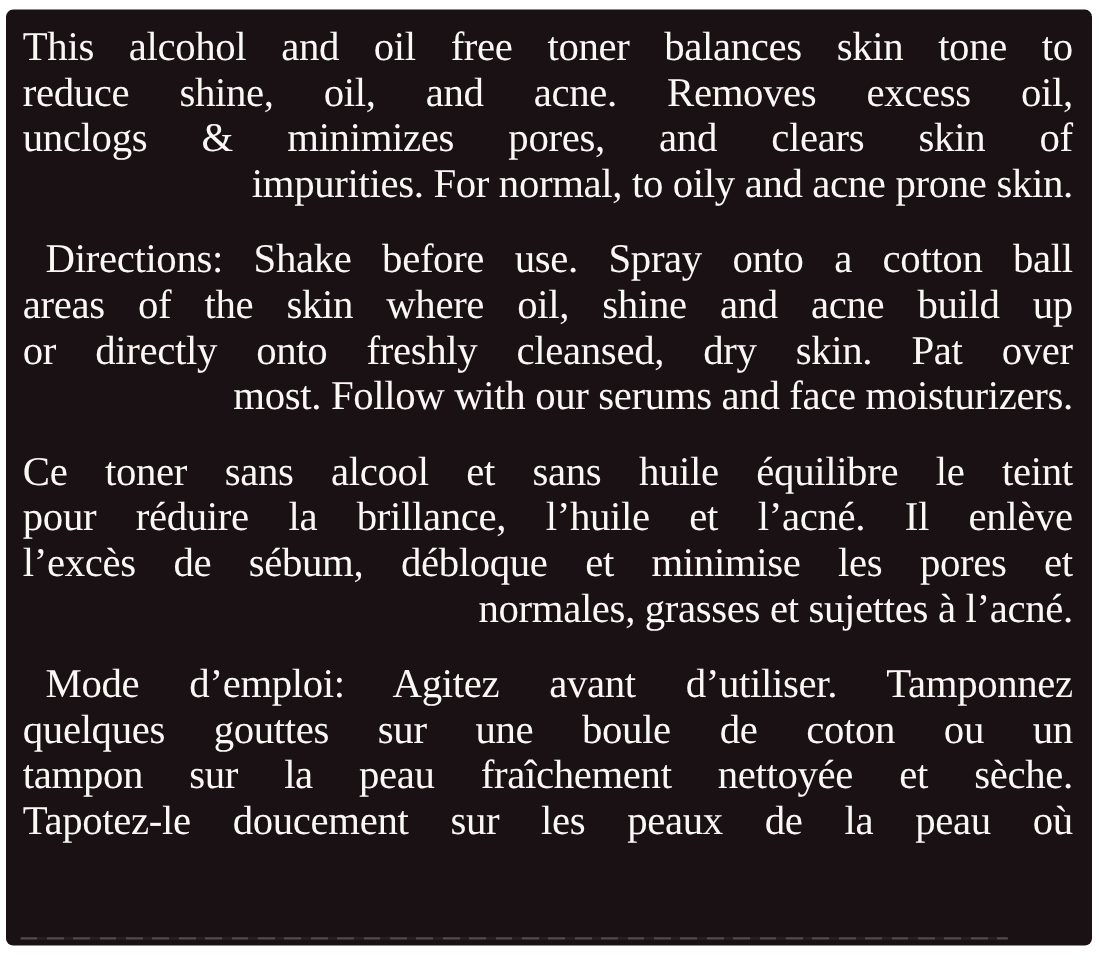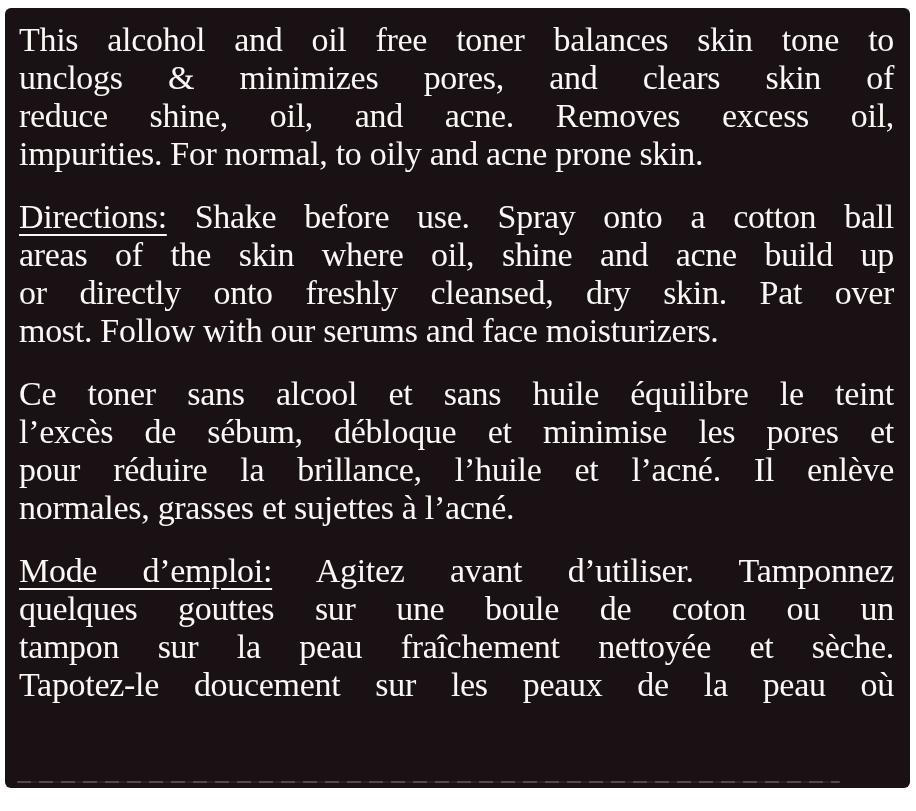--- a/index.html
+++ b/index.html
@@ -33,30 +33,30 @@
     letter-spacing: -0.3px;
   }
   .para {
     margin: 0 0 25px 0;
   }
   .para:last-child {
     margin-bottom: 0;
   }
   .line {
     white-space: normal;
-    text-align: left;
+    text-align: right;
   }
   .line.just {
     text-align: justify;
     text-align-last: justify;
   }
   .lead {
-    text-decoration: underline;
     text-decoration-thickness: 2px;
     text-underline-offset: 6px;
+    margin-left: 19px;
   }
   .edge-line {
     position: absolute;
     left: 12px;
     right: 70px;
     bottom: 5px;
     height: 2px;
     background: repeating-linear-gradient(
       90deg,
       rgba(150,145,145,0.45) 0px,
@@ -68,34 +68,34 @@
   }
 </style>
 </head>
 <body>
 
 <div class="page">
   <div class="panel">
     <div class="label-text" id="paragraphs">
         <div class="para">
           <div class="line just">This alcohol and oil free toner balances skin tone to</div>
+          <div class="line just">reduce shine, oil, and acne. Removes excess oil,</div>
           <div class="line just">unclogs &amp; minimizes pores, and clears skin of</div>
-          <div class="line just">reduce shine, oil, and acne. Removes excess oil,</div>
           <div class="line">impurities. For normal, to oily and acne prone skin.</div>
         </div>
         <div class="para">
           <div class="line just"><span class="lead">Directions:</span><span> Shake before use. Spray onto a cotton ball</span></div>
           <div class="line just">areas of the skin where oil, shine and acne build up</div>
           <div class="line just">or directly onto freshly cleansed, dry skin. Pat over</div>
           <div class="line">most. Follow with our serums and face moisturizers.</div>
         </div>
         <div class="para">
           <div class="line just">Ce toner sans alcool et sans huile équilibre le teint</div>
+          <div class="line just">pour réduire la brillance, l’huile et l’acné. Il enlève</div>
           <div class="line just">l’excès de sébum, débloque et minimise les pores et</div>
-          <div class="line just">pour réduire la brillance, l’huile et l’acné. Il enlève</div>
           <div class="line">normales, grasses et sujettes à l’acné.</div>
         </div>
         <div class="para">
           <div class="line just"><span class="lead">Mode d’emploi:</span><span> Agitez avant d’utiliser. Tamponnez</span></div>
           <div class="line just">quelques gouttes sur une boule de coton ou un</div>
           <div class="line just">tampon sur la peau fraîchement nettoyée et sèche.</div>
           <div class="line just">Tapotez-le doucement sur les peaux de la peau où</div>
         </div>
       </div>
     <div class="edge-line"></div>

